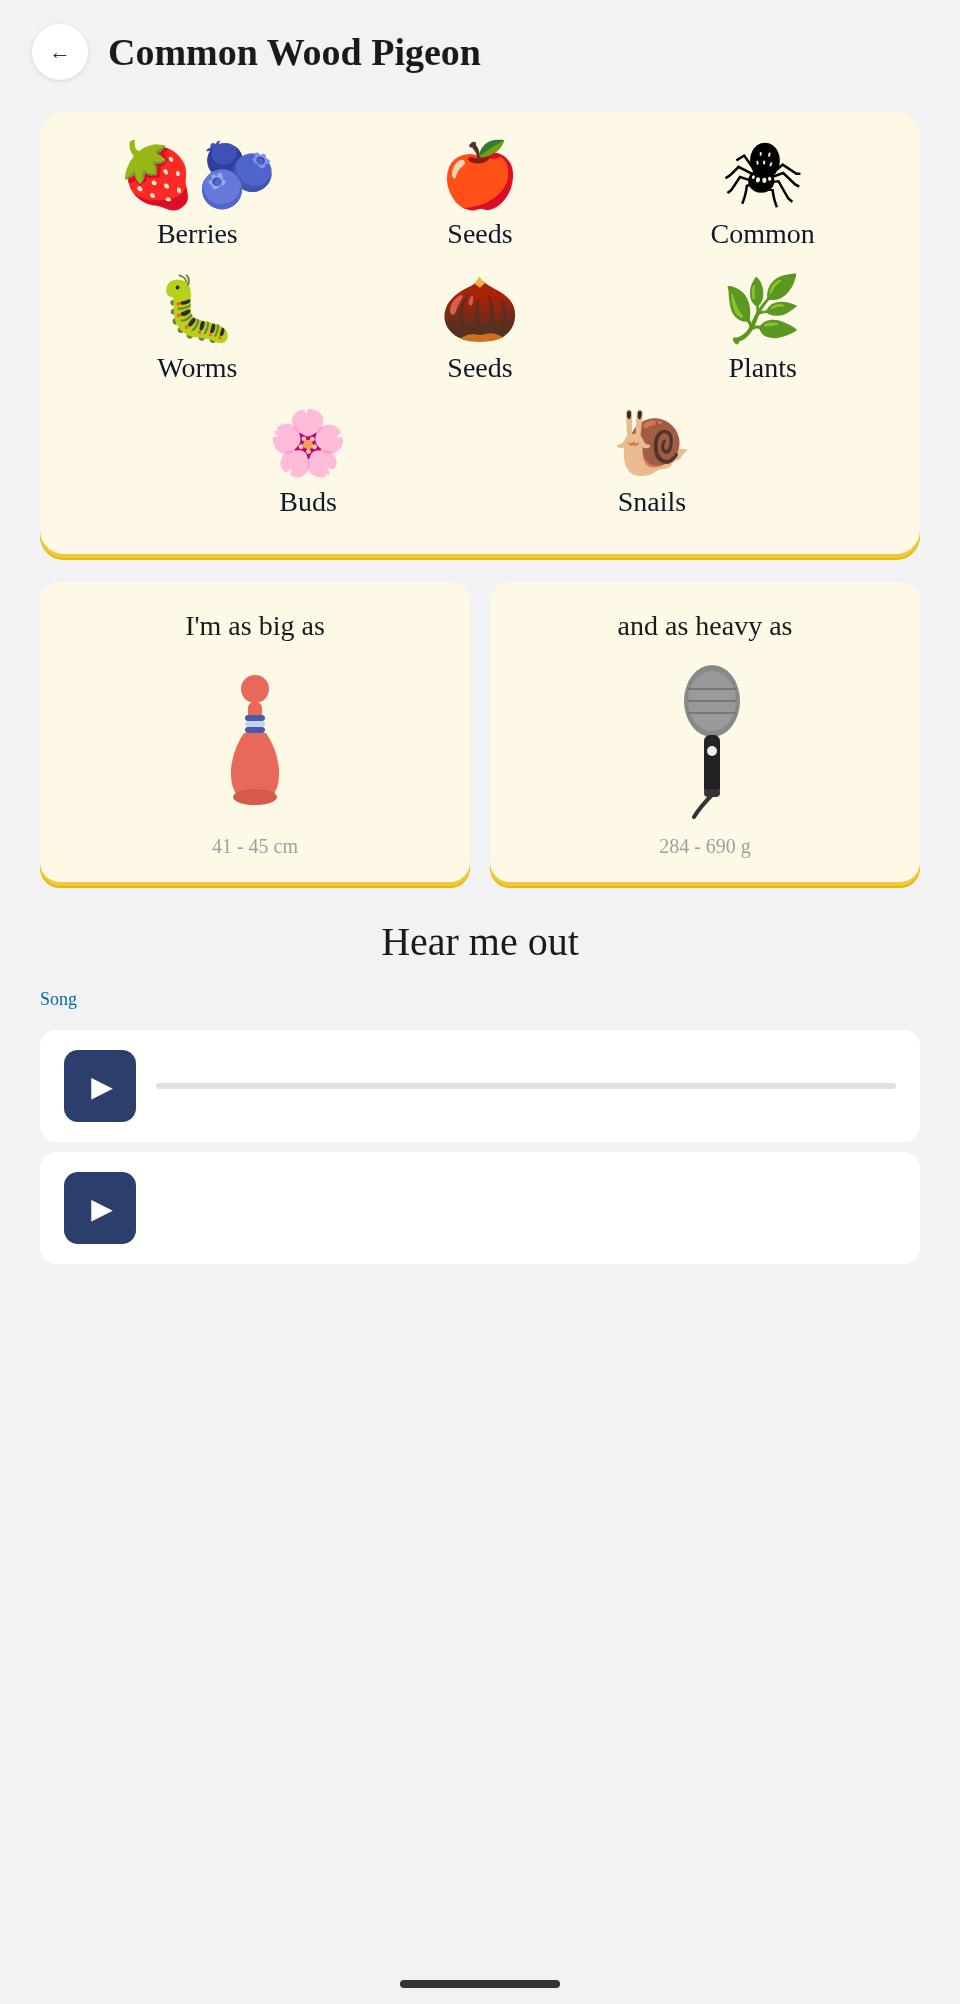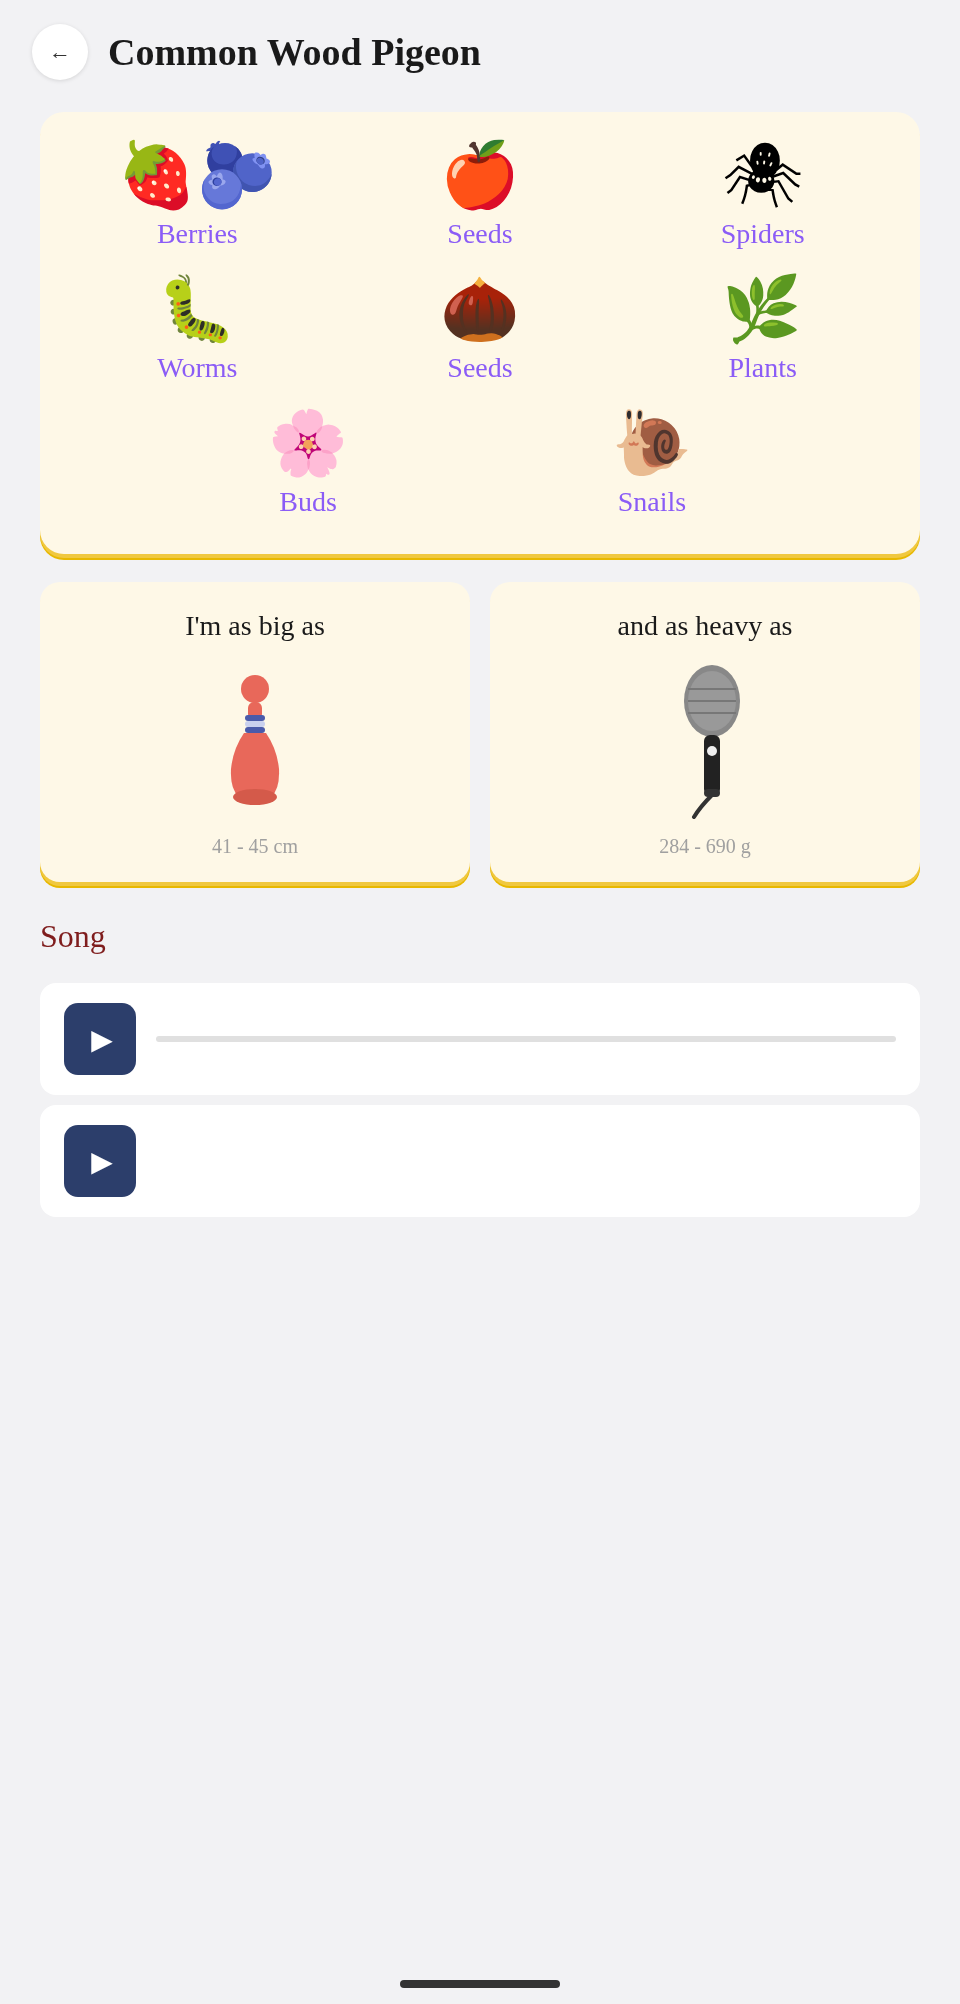--- a/index.html
+++ b/index.html
@@ -78,21 +78,21 @@
       align-items: center;
       gap: 10px;
     }
     .food-emoji {
       font-size: 68px;
       line-height: 1;
     }
     .food-label {
       font-size: 28px;
       font-family: 'Georgia', serif;
-      color: #8b5cf6;
+      color: #0f172a;
     }
     .food-grid-bottom {
       display: grid;
       grid-template-columns: repeat(2, 1fr);
       gap: 16px;
       padding: 0 80px;
     }
 
     
     .size-weight-row {
@@ -148,24 +148,24 @@
     }
     .hear-title {
       text-align: center;
       font-size: 40px;
       font-family: 'Georgia', serif;
       font-weight: normal;
       color: #1a1a1a;
       margin-bottom: 24px;
     }
     .song-label {
-      font-size: 32px;
-      font-family: 'Georgia', serif;
-      color: #7f1d1d;
-      margin-bottom: 28px;
+      font-size: 18px;
+      font-family: 'Georgia', serif;
+      color: #0369a1;
+      margin-bottom: 20px;
     }
     .audio-player {
       background: #fff;
       border-radius: 16px;
       padding: 20px 24px;
       display: flex;
       align-items: center;
       gap: 20px;
       margin-bottom: 10px;
     }
@@ -260,21 +260,21 @@
         <span class="food-label">Berries</span>
       </div>
 
       <div class="food-item">
         <span class="food-emoji fruit-icon">🍎</span>
         <span class="food-label">Seeds</span>
       </div>
 
       <div class="food-item">
         <span class="food-emoji spider-icon">🕷</span>
-        <span class="food-label">Spiders</span>
+        <span class="food-label">Common</span>
       </div>
 
       <div class="food-item">
         <span class="food-emoji worm-icon">🐛</span>
         <span class="food-label">Worms</span>
       </div>
 
       <div class="food-item">
         <span class="food-emoji seeds-icon">🌰</span>
         <span class="food-label">Seeds</span>
@@ -342,20 +342,21 @@
 
           <rect x="54" y="130" width="16" height="8" rx="4" fill="#333"></rect>
         </svg>
       </div>
       <span class="card-value">284 - 690 g</span>
     </div>
 
   </div>
 
   <div class="hear-section">
+    <h2 class="hear-title">Hear me out</h2>
     <p class="song-label">Song</p>
 
     <div class="audio-player">
       <button class="play-btn">
         <span class="play-icon">▶</span>
       </button>
       <div class="audio-bar"></div>
     </div>
 
     <div class="audio-player-2">

